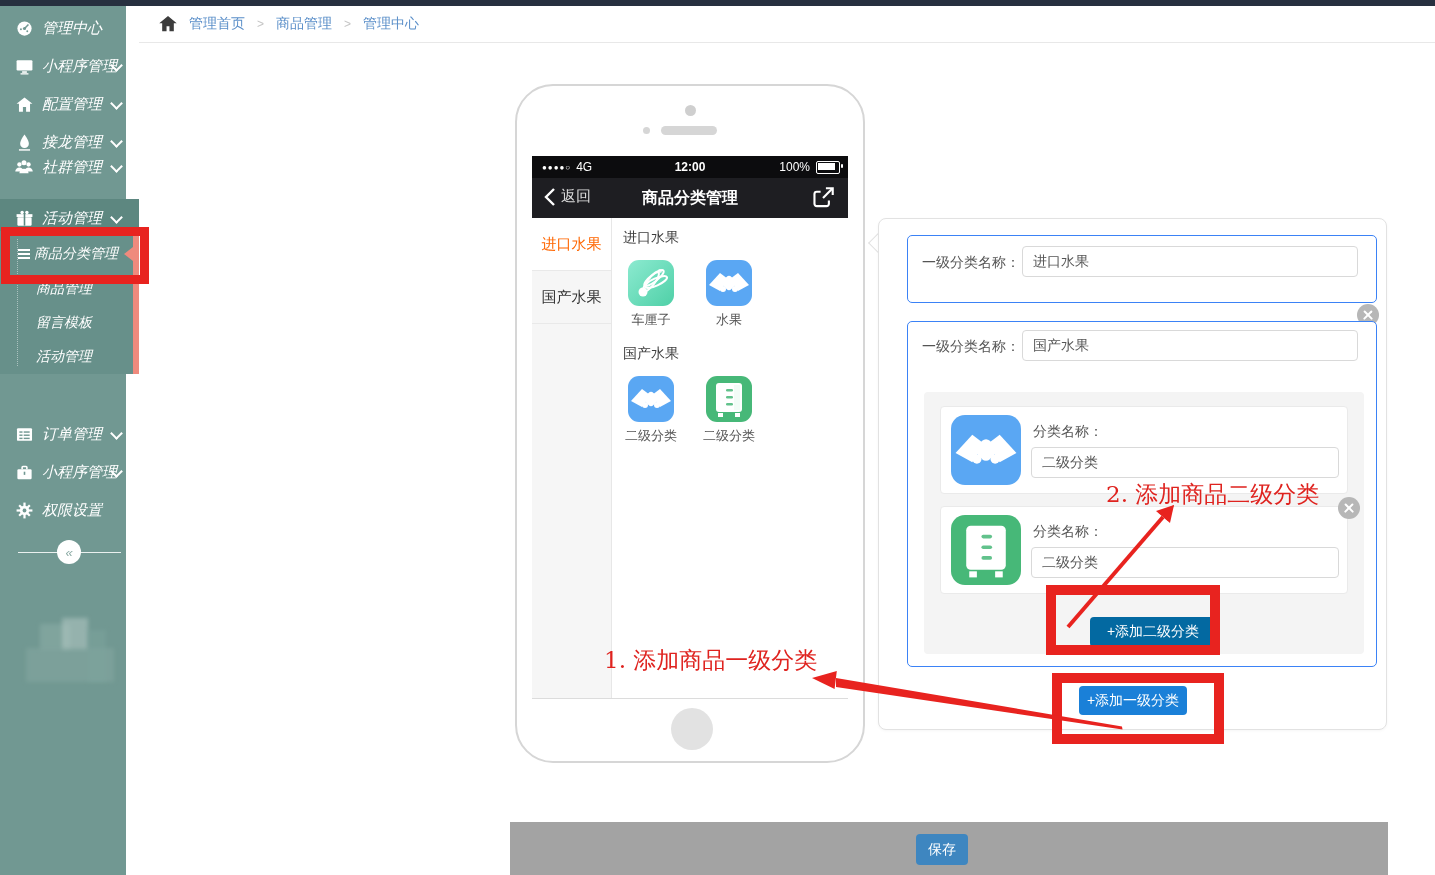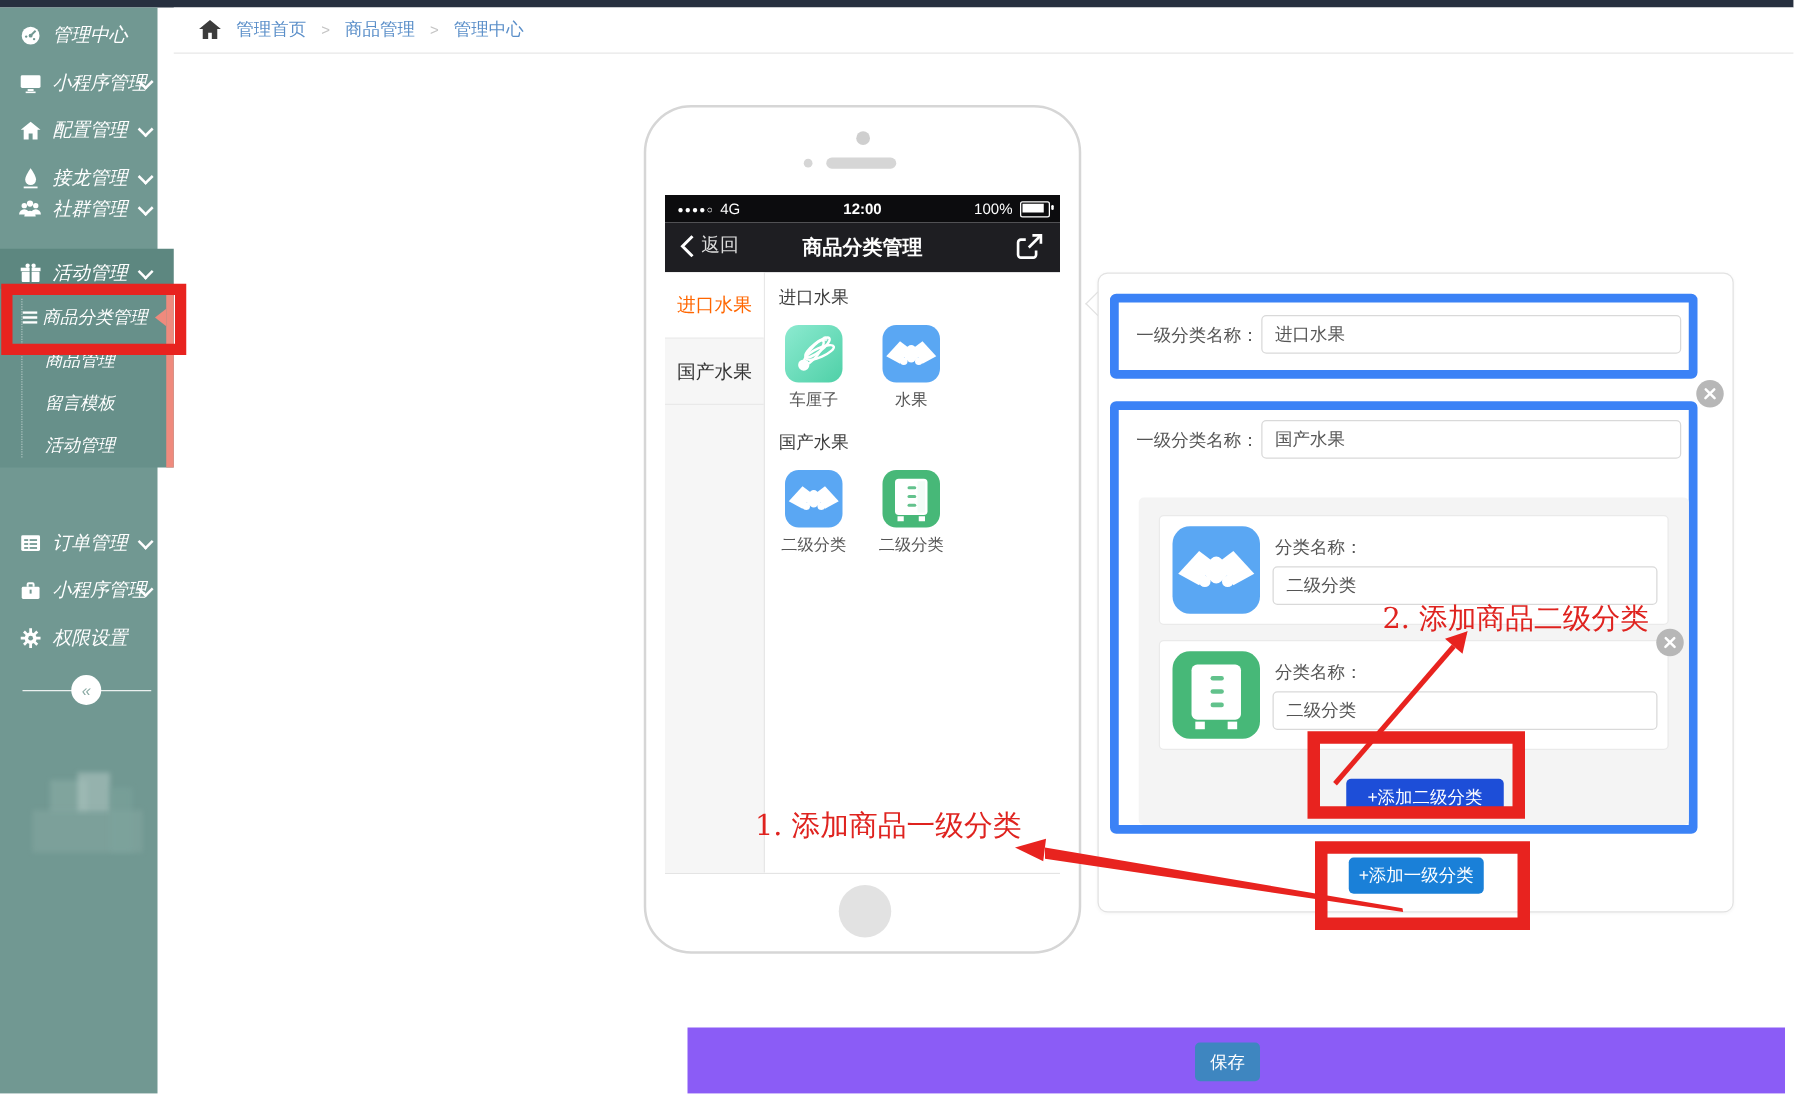--- a/index.html
+++ b/index.html
@@ -45,44 +45,44 @@
   .ptab.active{background:#fff;color:#ff6600;}
   .pmain{flex:1;position:relative;background:#fff;}
   .psec-title{position:absolute;font-size:14px;color:#3c3c3c;}
   .picon{position:absolute;width:46px;height:46px;border-radius:11px;cursor:pointer;}
   .plabel{position:absolute;width:70px;text-align:center;font-size:13px;color:#555;}
   .home-btn{position:absolute;left:154px;top:622px;width:42px;height:42px;border-radius:50%;background:#e2e2e2;cursor:pointer;}
 
   
   .panel{left:878px;top:218px;width:507px;height:510px;background:#fff;border:1px solid #e2e2e2;border-radius:8px;box-shadow:0 1px 3px rgba(0,0,0,.04);}
   .notch{left:871px;top:236px;width:13px;height:13px;background:#fff;border-left:1px solid #e2e2e2;border-bottom:1px solid #e2e2e2;transform:rotate(45deg);}
-  .group{position:absolute;left:9px;width:470px;background:#fff;border:7px solid #3b82f6;border-radius:5px;box-sizing:border-box;}
+  .group{position:absolute;left:28px;width:470px;background:#fff;border:1px solid #3b82f6;border-radius:5px;box-sizing:border-box;}
   .flabel{position:absolute;font-size:14px;color:#555;}
   .finput{position:absolute;height:31px;border:1px solid #d9d9d9;border-radius:4px;font-size:14px;color:#555;padding:0 10px;box-sizing:border-box;outline:none;font-family:inherit;background:#fff;}
   .toggle{position:absolute;left:0;width:100%;text-align:center;font-size:13px;color:#ababab;cursor:pointer;}
   .tchev{display:inline-block;width:8px;height:8px;border-right:2px solid #b5b5b5;border-bottom:2px solid #b5b5b5;margin-left:8px;}
   .tchev.down{transform:rotate(45deg);vertical-align:3px;}
   .tchev.up{transform:rotate(-135deg);vertical-align:-3px;}
   .graypanel{position:absolute;left:16px;top:70px;width:440px;height:262px;background:#f4f4f4;border-radius:4px;}
   .srow{position:absolute;left:16px;width:408px;height:88px;background:#fff;border:1px solid #eaeaea;border-radius:4px;box-sizing:border-box;}
   .sicon{position:absolute;left:10px;top:8px;width:70px;height:70px;border-radius:14px;}
   .closec{position:absolute;width:22px;height:22px;border-radius:50%;background:#b7b7b7;cursor:pointer;}
   .closec i{position:absolute;left:5px;top:10px;width:12px;height:2.4px;background:#fff;border-radius:1px;}
   .closec i.a{transform:rotate(45deg);} .closec i.b{transform:rotate(-45deg);}
   .btn{position:absolute;border:none;border-radius:4px;color:#fff;font-size:14px;cursor:pointer;font-family:inherit;display:flex;align-items:center;justify-content:center;}
-  .btn-green{background:#1d4ed8;width:126px;height:30px;left:166px;top:225px;}
+  .btn-green{background:#0369a1;width:126px;height:30px;left:166px;top:225px;}
   .btn-blue{background:#1a80d8;width:108px;height:29px;left:200px;top:467px;}
 
   
   .redbox{position:absolute;border:9px solid #e8231f;background:transparent;z-index:40;pointer-events:none;}
   .redtext{position:absolute;color:#df231f;font-size:23px;font-family:"DejaVu Serif","Liberation Serif",serif;z-index:41;white-space:nowrap;}
   .overlay-svg{position:absolute;left:0;top:0;z-index:42;pointer-events:none;}
 
   
-  .savebar{left:510px;top:822px;width:878px;height:53px;background:#8b5cf6;margin-left:40px;}
+  .savebar{left:510px;top:822px;width:878px;height:53px;background:#a3a3a3;}
   .savebtn{position:absolute;left:406px;top:12px;width:52px;height:31px;background:#3e86c0;color:#fff;border:none;border-radius:4px;font-size:14px;cursor:pointer;font-family:inherit;}
 
   .battery{display:inline-block;position:relative;width:22px;height:11px;border:1px solid #fff;border-radius:2px;margin-left:4px;}
   .battery .fill{position:absolute;left:1px;top:1px;width:17px;height:7px;background:#fff;}
   .battery .nub{position:absolute;right:-4px;top:2.5px;width:2.5px;height:4px;background:#fff;border-radius:1px;}
 </style>
 </head>
 <body>
 
 <div class="stage">

